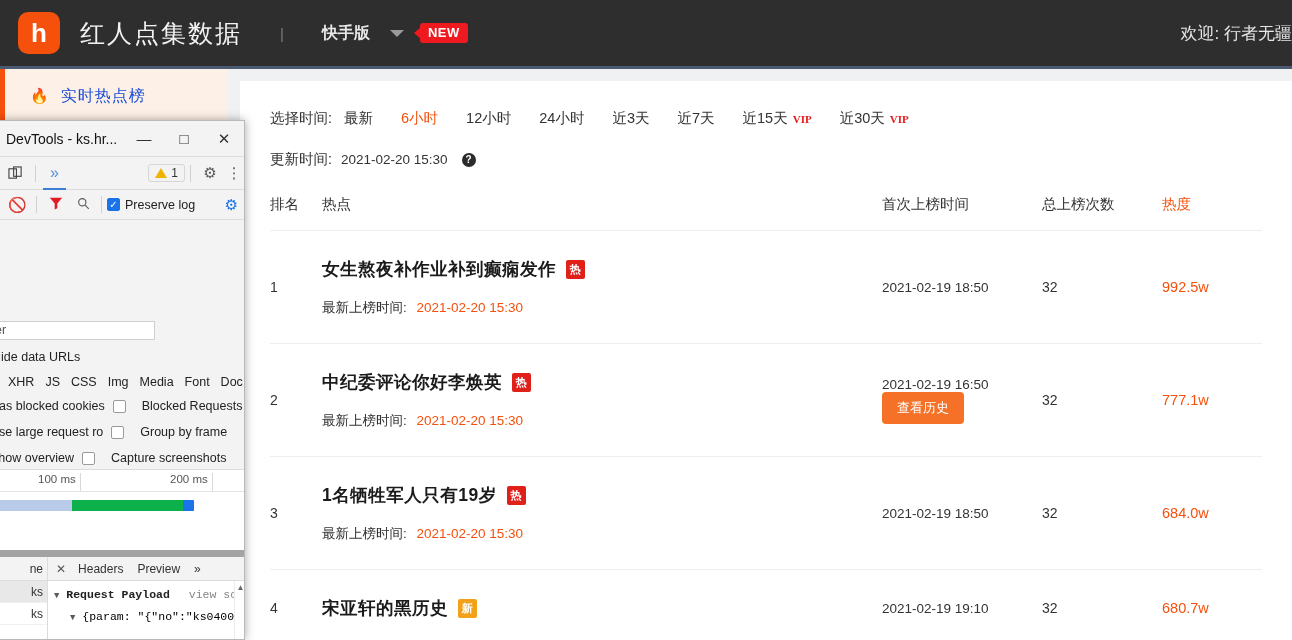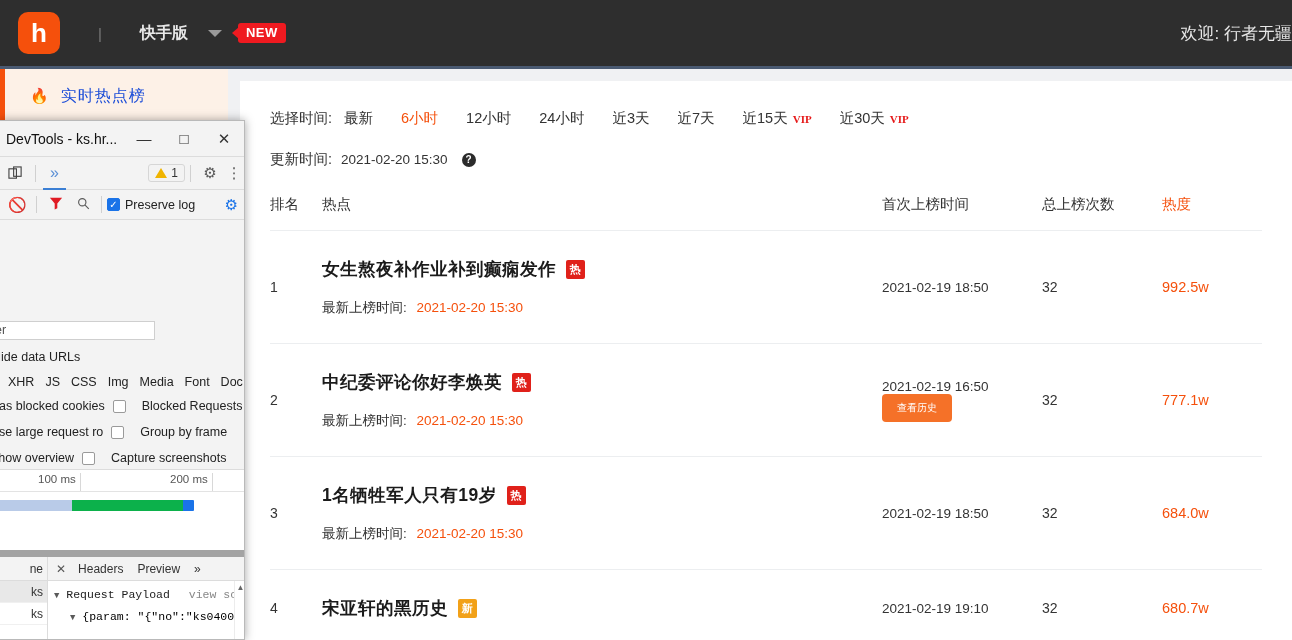--- a/index.html
+++ b/index.html
@@ -129,21 +129,21 @@
     color: #fff; font-size: 11px; font-weight: bold;
     display: inline-flex; align-items: center; justify-content: center;
     line-height: 1;
   }
   .badge.hot { background: #e0211a; }
   .badge.new { background: #f2a118; }
   .topic-sub { margin-top: 18px; font-size: 13.5px; color: #333; }
   .topic-sub .t { color: #f5500c; margin-left: 6px; }
   .hist-btn {
     display: inline-block; 
-    background: #f57128; color: #fff; font-size: 10px;
+    background: #f57128; color: #fff; font-size: 13px;
     padding: 7px 15px; border-radius: 4px; border: none; cursor: pointer;
   }
 
   
   #devtools {
     position: absolute; left: 0; top: 120px; width: 245px; height: 520px;
     background: #f3f3f3; border: 1px solid #b9b9b9; border-left: none;
     box-shadow: 0 0 9px rgba(0,0,0,.35);
     font-family: "Liberation Sans", sans-serif; overflow: hidden;
   }
@@ -257,38 +257,39 @@
     display: flex; align-items: center; gap: 2px; padding-left: 4px;
   }
   .dtab { font-size: 12px; color: #333; padding: 0 6px; cursor: pointer; }
   .dtab-x { font-size: 12px; color: #555; padding: 0 4px; cursor: pointer; }
   .payload-body {
     position: relative; padding: 4px 0 0 6px;
     font-family: "Liberation Mono", "DejaVu Sans Mono", monospace;
     font-size: 11.5px; line-height: 20.5px; white-space: nowrap;
   }
   .pl-faded { color: #999; }
-  .pl-head { color: #222; font-weight: normal; }
+  .pl-head { color: #222; font-weight: bold; }
   .pl-viewsrc { color: #888; margin-left: 12px; font-weight: normal; }
   .tri { color: #5a5a5a; font-size: 9px; }
   .scroll-v {
     position: absolute; right: 0; top: 24px; width: 11px; bottom: 0;
     background: #fff; border-left: 1px solid #ececec;
   }
   .scroll-arrow { position: absolute; left: 1px; width: 9px; text-align: center; font-size: 8px; color: #666; }
 </style>
 </head>
 <body>
 
 <div id="app">
 
   <div class="topbar">
     <div class="logo-box">
       <span>h</span>
     </div>
+    <div class="brand">红人点集数据</div>
     <div class="hdr-div">|</div>
     <div class="ver">快手版</div>
     <div class="caret"></div>
     <div class="newtag">NEW</div>
     <div class="welcome" style="right:0;">欢迎: 行者无疆</div>
   </div>
   <div class="topbar-underline"></div>
 
   <div class="sidebar">
     <div class="side-item-active">

